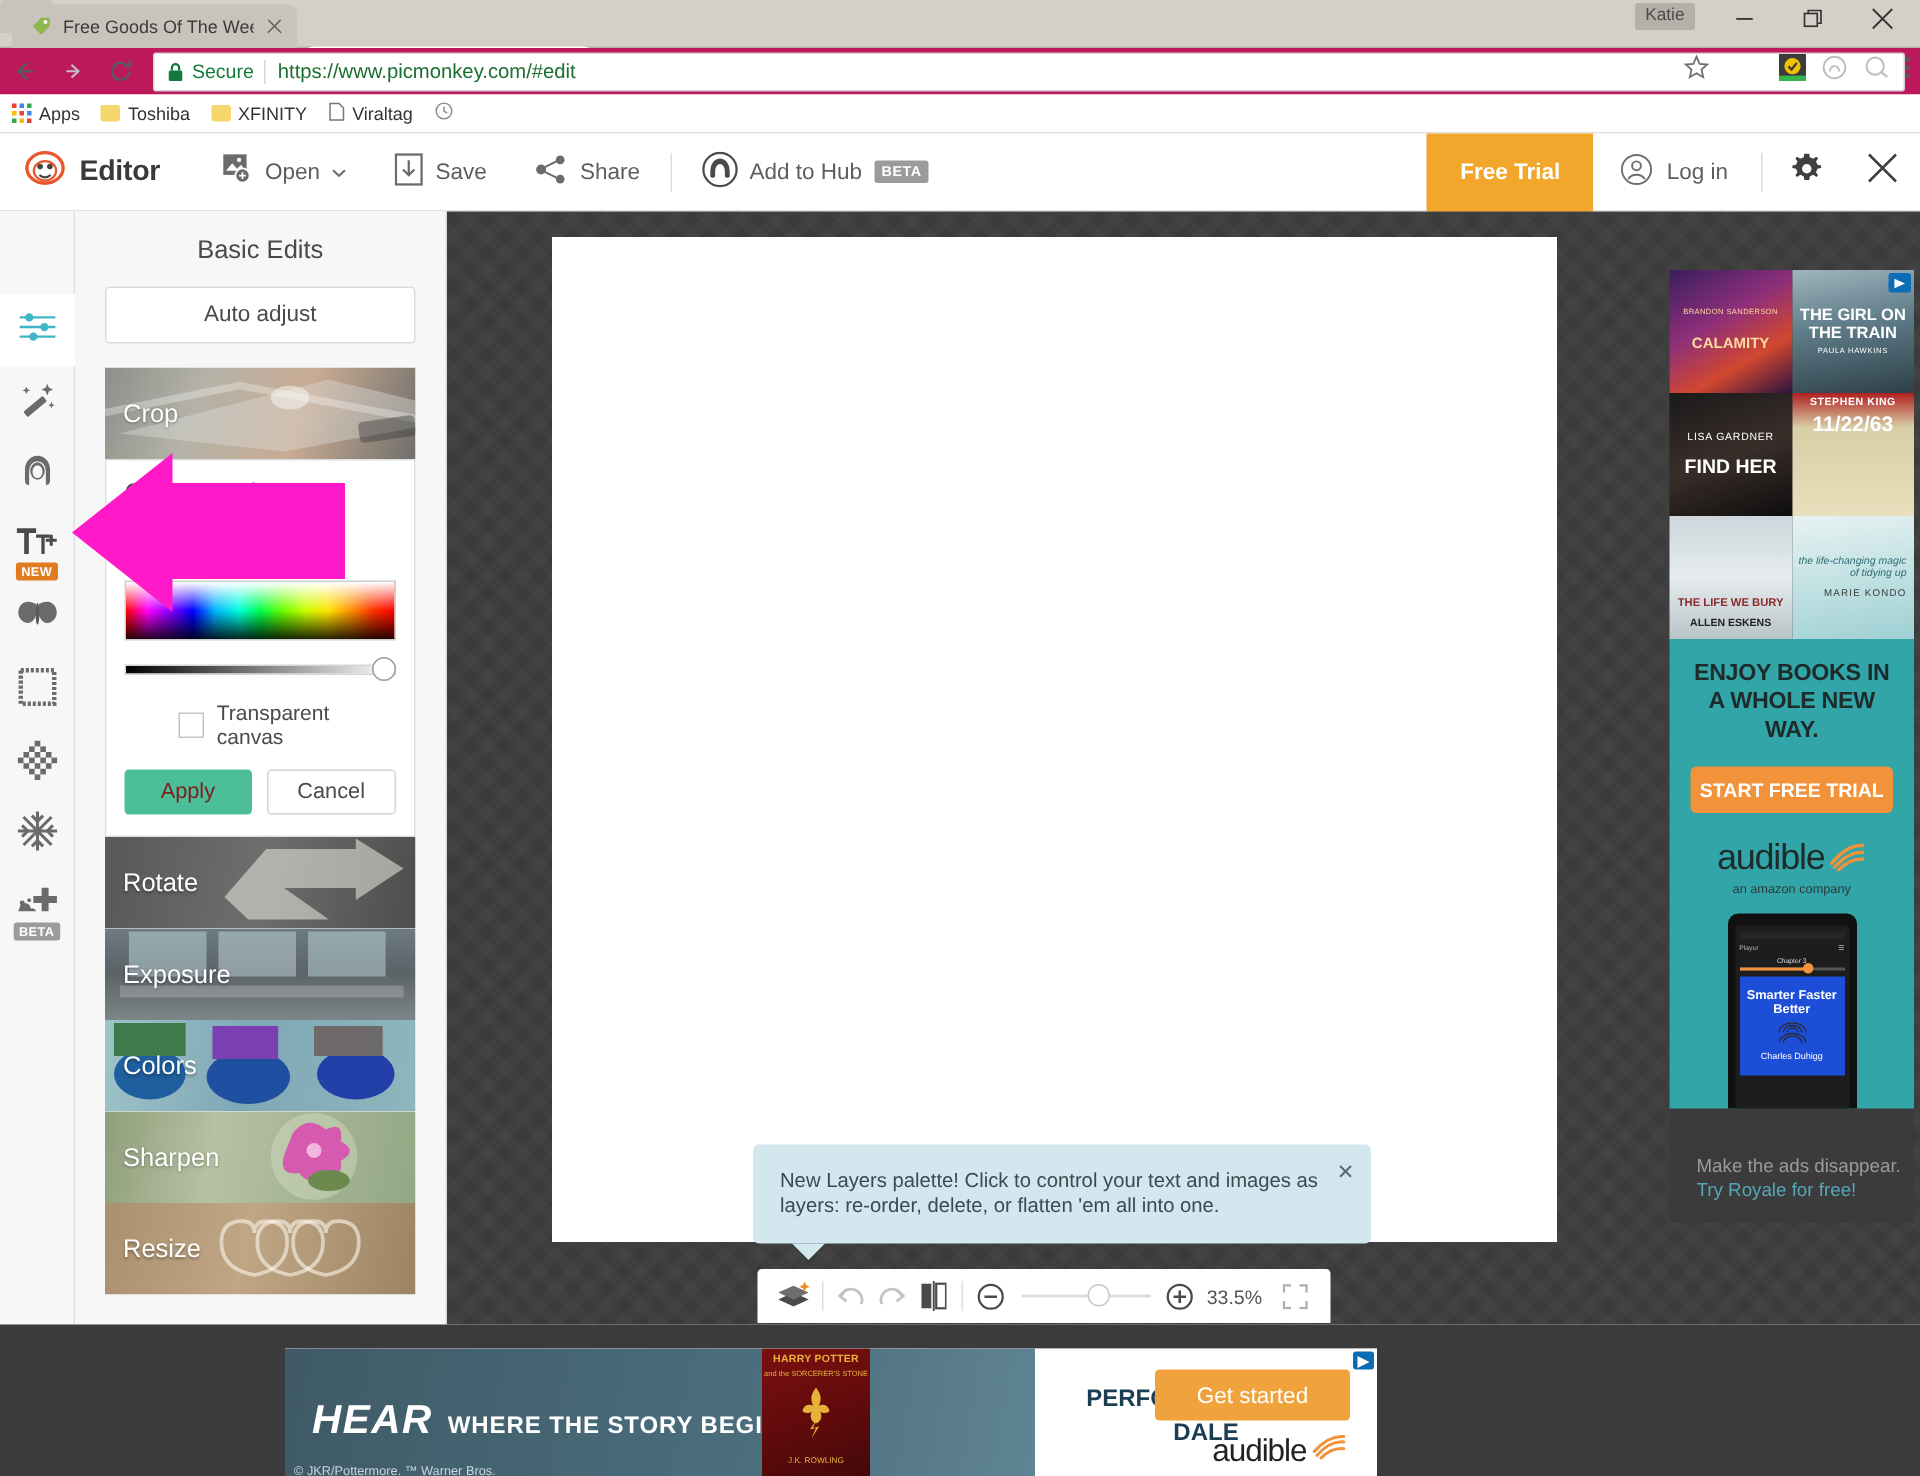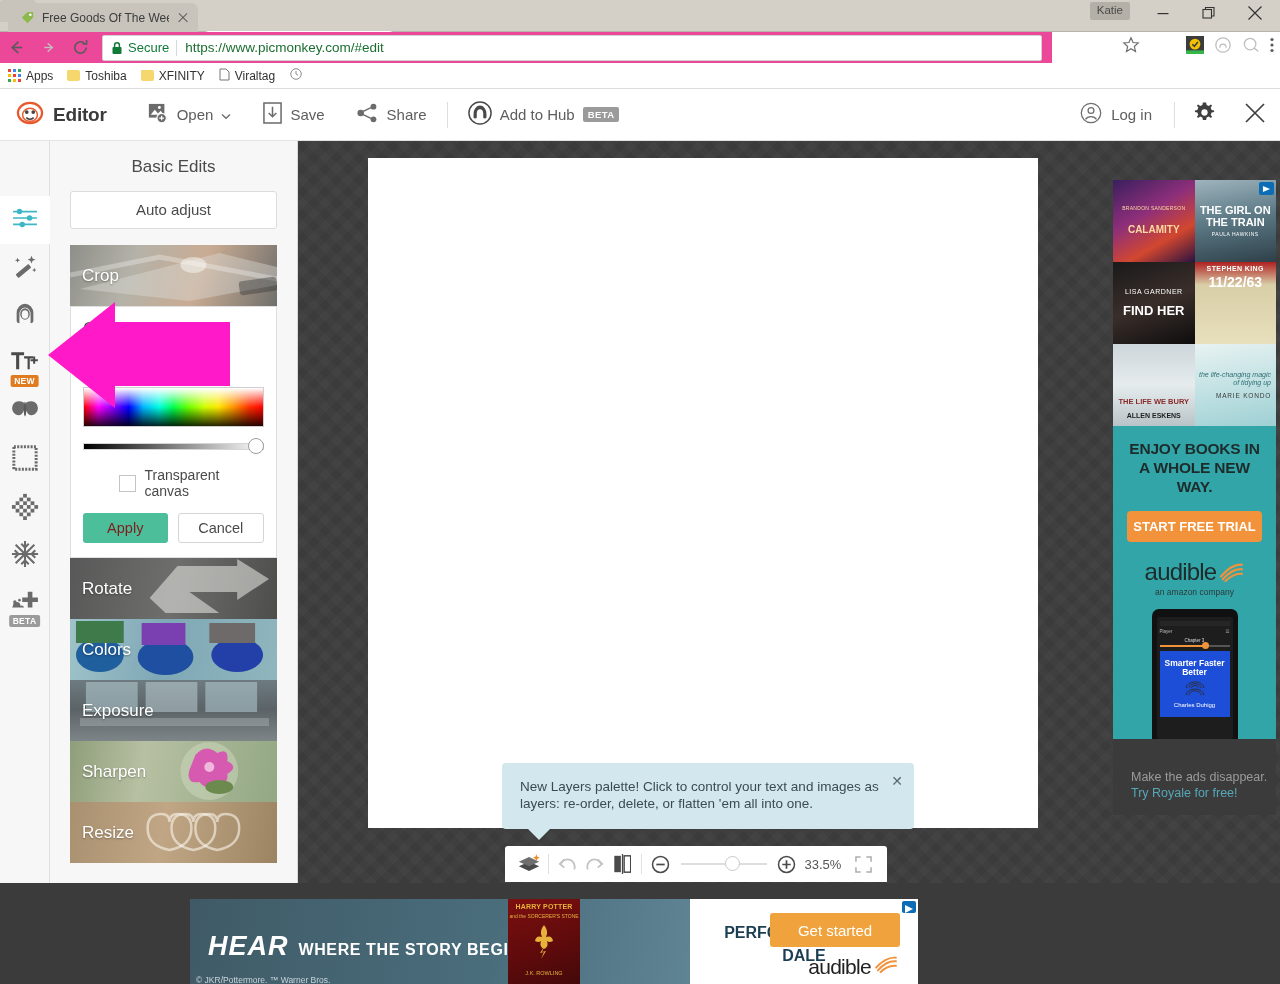--- a/index.html
+++ b/index.html
@@ -44,22 +44,22 @@
     background: #b4b0a8; color: #4a4a4a; font-size: 11.5px;
     padding: 2px 7px 0 7px; border-radius: 2px;
   }
   .win-btn { position: absolute; top: 0; width: 45px; height: 30px; }
   .win-min { right: 95px; }
   .win-max { right: 49px; }
   .win-close { right: 3px; }
   .win-glyph { position: absolute; left: 50%; top: 50%; transform: translate(-50%,-50%); }
 
   .browser-toolbar {
-    position: absolute; left: 0; top: 32px; width: 1052px; height: 31px;
-    background: #ec4899; display: flex; align-items: center;
+    position: absolute; left: 0; top: 32px; width: 1280px; height: 31px;
+    background: #be185d; display: flex; align-items: center;
   }
   .nav-btn { width: 32px; height: 31px; display: flex; align-items: center; justify-content: center; }
   .omnibox {
     flex: 1 1 auto; height: 26px; margin: 0 10px 0 6px;
     border: 1px solid #d2d2d2; border-radius: 2px;
     background: #fff; display: flex; align-items: center; padding: 0 8px;
     font-size: 13.5px;
   }
   .secure-lock { margin-right: 5px; display: flex; align-items: center; }
   .secure-text { color: #117a39; font-size: 13px; margin-right: 7px; }
@@ -548,20 +548,21 @@
           <svg width="24" height="24" viewBox="0 0 26 26">
               <circle cx="13" cy="13" r="12" fill="none" stroke="#4a4a4a" stroke-width="1.6"></circle>
               <path d="M6 14 A7 9 0 0 1 20 14 L20 18 A2 2 0 0 1 16.5 18 L16.5 14 A3.5 5 0 0 0 9.5 14 L9.5 18 A2 2 0 0 1 6 18 Z" fill="#4a4a4a"></path>
             </svg>
         </span>
         <span>Add to Hub</span>
         <span class="badge-beta">BETA</span>
       </div>
     </div>
     <div class="pm-right">
+      <div class="free-trial">Free Trial</div>
       <div class="login-item">
         <span>
           <svg width="22" height="22" viewBox="0 0 24 24">
               <circle cx="12" cy="12" r="10.6" fill="none" stroke="#6e6e6e" stroke-width="1.4"></circle>
               <circle cx="12" cy="9.3" r="3.2" fill="none" stroke="#6e6e6e" stroke-width="1.4"></circle>
               <path d="M6 19 A6.6 5.4 0 0 1 18 19" fill="none" stroke="#6e6e6e" stroke-width="1.4"></path>
             </svg>
         </span>
         <span>Log in</span>
       </div>
@@ -727,43 +728,43 @@
     <div class="tile" style="margin-top:0;">
       <div class="tile-bg" style="background:linear-gradient(100deg,#585858 0%,#6e6e6c 50%,#4d4d4b 100%);">
         <svg width="100%" height="100%" viewBox="0 0 208 61" preserveAspectRatio="none">
           <path d="M108 8 L168 8 L168 1 L200 21 L168 42 L168 34 L120 34 L150 55 L96 55 L80 40 Z" fill="rgba(235,235,232,.55)"></path>
         </svg>
       </div>
       <span class="tile-label">Rotate</span>
     </div>
 
     <div class="tile">
+      <div class="tile-bg" style="background:linear-gradient(180deg,#6d7b80 0%,#5b6367 48%,#7d8589 100%);">
+        <svg width="100%" height="100%" viewBox="0 0 208 61" preserveAspectRatio="none">
+          <rect x="16" y="2" width="52" height="30" fill="rgba(180,205,212,.55)"></rect>
+          <rect x="76" y="2" width="52" height="30" fill="rgba(195,215,222,.5)"></rect>
+          <rect x="136" y="2" width="52" height="30" fill="rgba(180,205,212,.55)"></rect>
+          <rect x="10" y="38" width="190" height="8" fill="rgba(255,255,255,.2)"></rect>
+        </svg>
+      </div>
+      <span class="tile-label">Exposure</span>
+    </div>
+
+    <div class="tile">
       <div class="tile-bg" style="background:linear-gradient(100deg,#9fc3c9 0%,#7fa8b6 45%,#8fb6bd 100%);">
         <svg width="100%" height="100%" viewBox="0 0 208 61" preserveAspectRatio="none">
           <ellipse cx="30" cy="36" rx="24" ry="17" fill="#1f5f9e"></ellipse>
           <ellipse cx="96" cy="38" rx="28" ry="18" fill="#1e4fa0"></ellipse>
           <ellipse cx="168" cy="36" rx="26" ry="17" fill="#2340a8"></ellipse>
           <rect x="72" y="4" width="44" height="22" fill="#7a3fb0"></rect>
           <rect x="140" y="4" width="46" height="20" fill="#6e6a6a"></rect>
           <rect x="6" y="2" width="48" height="22" fill="#3f7a4b"></rect>
         </svg>
       </div>
       <span class="tile-label">Colors</span>
-    </div>
-
-    <div class="tile">
-      <div class="tile-bg" style="background:linear-gradient(180deg,#6d7b80 0%,#5b6367 48%,#7d8589 100%);">
-        <svg width="100%" height="100%" viewBox="0 0 208 61" preserveAspectRatio="none">
-          <rect x="16" y="2" width="52" height="30" fill="rgba(180,205,212,.55)"></rect>
-          <rect x="76" y="2" width="52" height="30" fill="rgba(195,215,222,.5)"></rect>
-          <rect x="136" y="2" width="52" height="30" fill="rgba(180,205,212,.55)"></rect>
-          <rect x="10" y="38" width="190" height="8" fill="rgba(255,255,255,.2)"></rect>
-        </svg>
-      </div>
-      <span class="tile-label">Exposure</span>
     </div>
 
     <div class="tile">
       <div class="tile-bg" style="background:linear-gradient(100deg,#8f9e7a 0%,#b7c0a2 35%,#93a884 100%);">
         <svg width="100%" height="100%" viewBox="0 0 208 61" preserveAspectRatio="none">
           <circle cx="140" cy="30" r="29" fill="rgba(210,222,196,.45)"></circle>
           <path d="M126 14 q10 -12 22 -2 q12 -6 10 8 q12 6 0 13 q2 12 -12 8 q-8 10 -16 0 q-14 2 -10 -12 z" fill="#d65bb0"></path>
           <circle cx="140" cy="26" r="5" fill="#f0b8dc"></circle>
           <ellipse cx="150" cy="46" rx="14" ry="7" fill="#6d8a4e"></ellipse>
         </svg>

